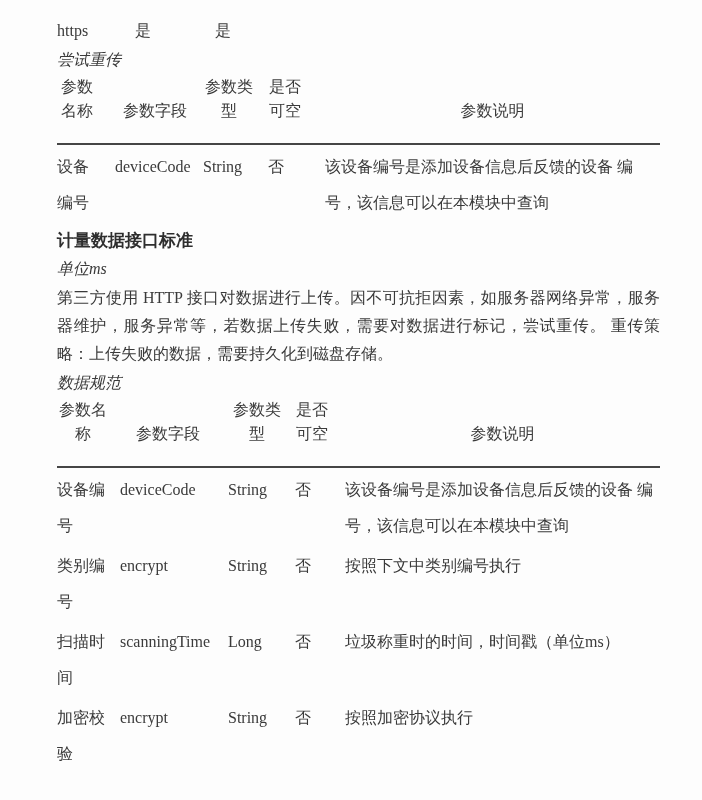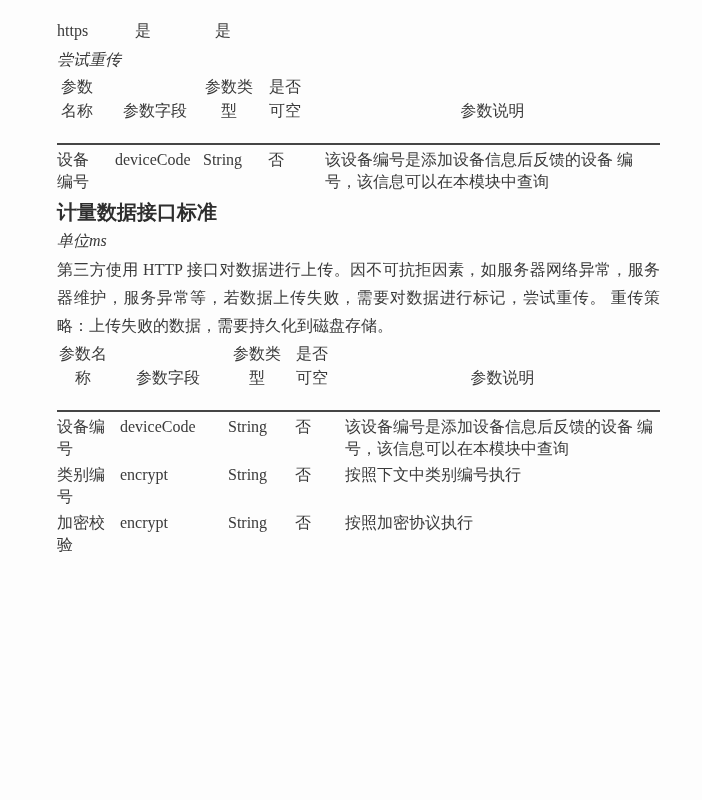--- a/index.html
+++ b/index.html
@@ -30,21 +30,21 @@
   .proto-row .pc2 { width: 80px; }
   
   .h-italic {
     font-style: italic;
     line-height: 26px;
     margin: 2px 0 2px 0;
   }
   
   .h-bold {
     font-weight: bold;
-    font-size: 20px;
+    font-size: 17px;
     line-height: 27px;
     margin: 6px 0 2px 0;
     color: #2e2e2e;
   }
   
   .para {
     margin: 1px 0 2px 0;
     line-height: 28px;
     text-align: justify;
     font-family: Liberation Serif, serif;
@@ -60,21 +60,21 @@
   th {
     font-weight: normal;
     text-align: center;
     vertical-align: bottom;
     line-height: 24px;
     padding: 0 0 20px 0;
     color: #3a3a3a;
   }
   td {
     vertical-align: top;
-    line-height: 22px;
+    line-height: 36px;
     padding: 4px 0 0 0;
   }
   
   .t1 .c1 { width: 58px; }
   .t1 .c2 { width: 88px; }
   .t1 .c3 { width: 65px; }
   .t1 .c4 { width: 57px; }
   .t1 td.c1, .t1 th.c1 { padding-right: 18px; box-sizing: border-box; }
   .t1 td.c2, .t1 th.c2 { padding-right: 8px;  box-sizing: border-box; }
   .t1 td.c3, .t1 th.c3 { padding-right: 13px; box-sizing: border-box; }
@@ -122,20 +122,21 @@
       </tr>
     </tbody>
   </table>
 
   <div class="h-bold">计量数据接口标准</div>
 
   <div class="h-italic">单位ms</div>
 
   <p class="para">第三方使用 HTTP 接口对数据进行上传。因不可抗拒因素，如服务器网络异常，服务器维护，服务异常等，若数据上传失败，需要对数据进行标记，尝试重传。 重传策略：上传失败的数据，需要持久化到磁盘存储。</p>
 
+  <div class="h-italic">数据规范</div>
 
   <table class="t2">
     <thead>
       <tr>
         <th class="c1">参数名称</th>
         <th class="c2">参数字段</th>
         <th class="c3">参数类型</th>
         <th class="c4">是否可空</th>
         <th class="c5">参数说明</th>
       </tr>
@@ -149,20 +150,27 @@
         <td class="c5">该设备编号是添加设备信息后反馈的设备 编号，该信息可以在本模块中查询</td>
       </tr>
       <tr>
         <td class="c1">类别编号</td>
         <td class="c2">encrypt</td>
         <td class="c3">String</td>
         <td class="c4">否</td>
         <td class="c5">按照下文中类别编号执行</td>
       </tr>
       <tr>
+        <td class="c1">扫描时间</td>
+        <td class="c2">scanningTime</td>
+        <td class="c3">Long</td>
+        <td class="c4">否</td>
+        <td class="c5">垃圾称重时的时间，时间戳（单位ms）</td>
+      </tr>
+      <tr>
         <td class="c1">加密校验</td>
         <td class="c2">encrypt</td>
         <td class="c3">String</td>
         <td class="c4">否</td>
         <td class="c5">按照加密协议执行</td>
       </tr>
     </tbody>
   </table>
 
 </div>

